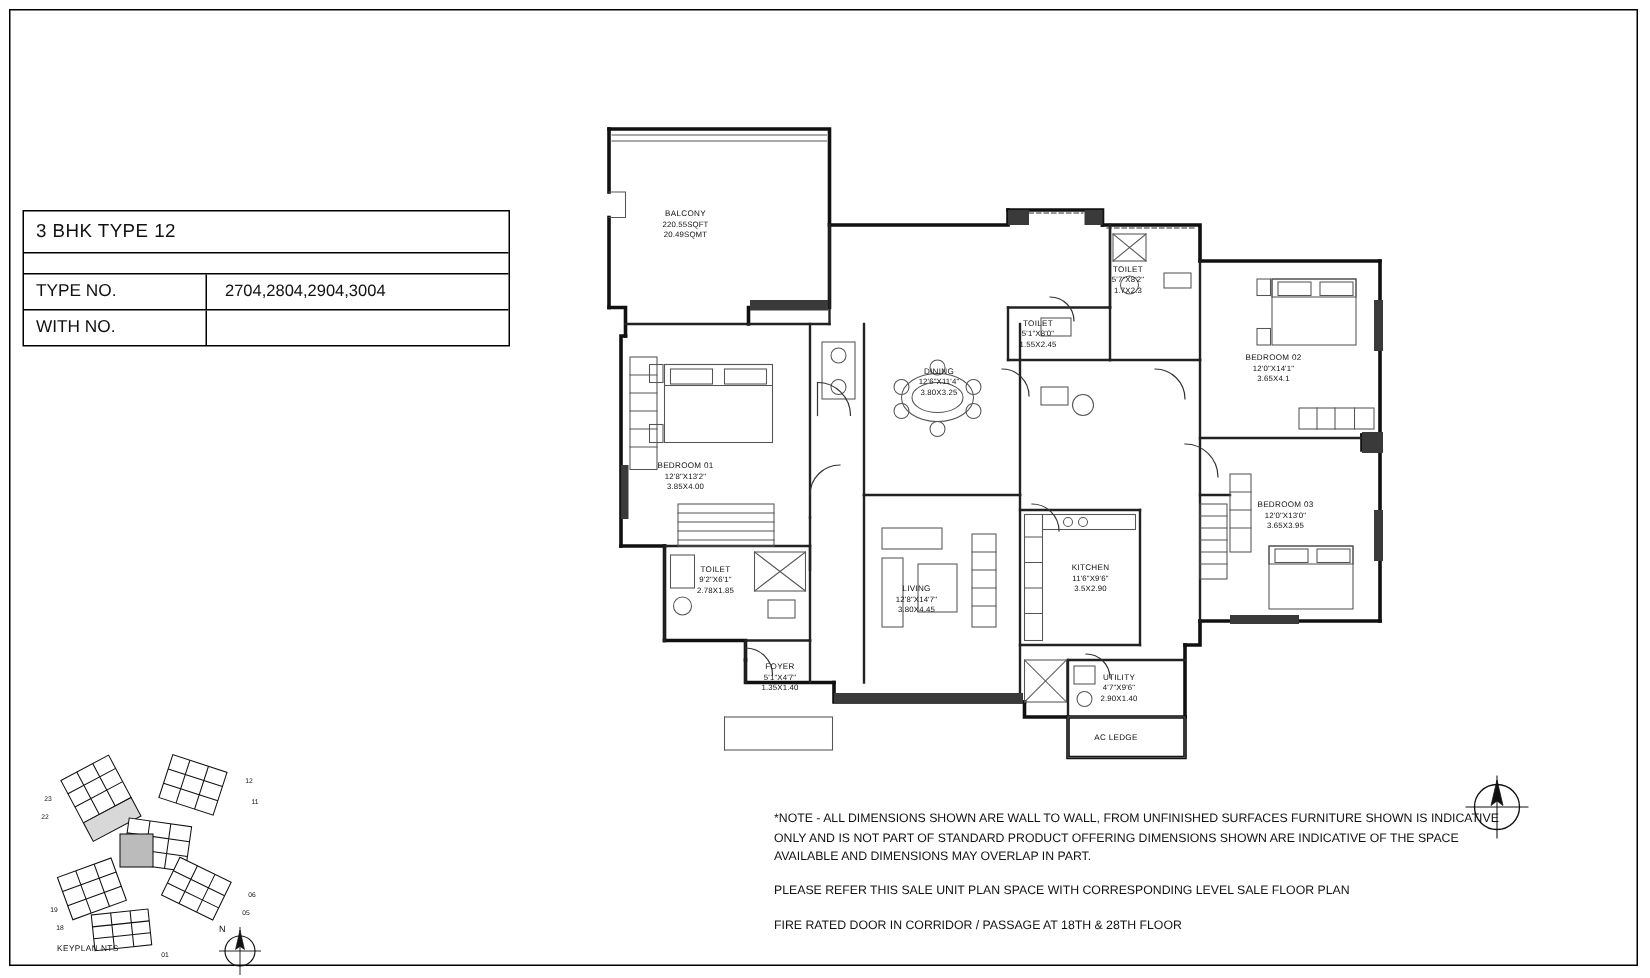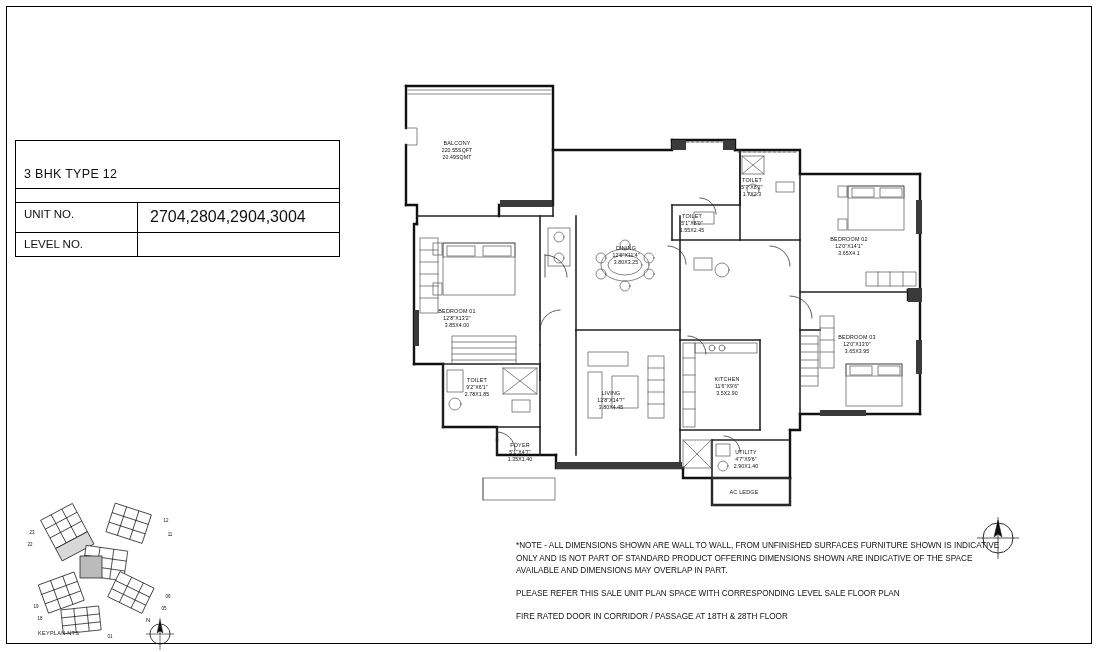--- a/index.html
+++ b/index.html
@@ -42,35 +42,34 @@
     display: flex;
     border-bottom: 1px solid #000;
     box-sizing: border-box;
   }
   .tb-row:last-child { border-bottom: none; }
   .tb-title {
     padding: 6px 8px 7px 8px;
     font-size: 12.5px;
     letter-spacing: 0.3px;
     color: #111;
-    margin-top: 20px;
   }
   .tb-spacer { height: 14px; }
   .tb-key {
     width: 122px;
     padding: 5px 8px 6px 8px;
     font-size: 11.5px;
     border-right: 1px solid #000;
     box-sizing: border-box;
     color: #111;
   }
   .tb-val {
     flex: 1;
     padding: 5px 8px 6px 12px;
-    font-size: 16px;
+    font-size: 11px;
     box-sizing: border-box;
     color: #111;
   }
 
   .rlabel {
     position: absolute;
     font-size: 5.2px;
     line-height: 1.35;
     color: #111;
     text-align: center;
@@ -142,25 +141,25 @@
 <div id="page">
 
   <div class="frame"></div>
 
   <div class="title-block">
     <div class="tb-row">
       <div class="tb-title">3 BHK TYPE 12</div>
     </div>
     <div class="tb-row tb-spacer"></div>
     <div class="tb-row">
-      <div class="tb-key">UNIT NO.</div>
+      <div class="tb-key">TYPE NO.</div>
       <div class="tb-val">2704,2804,2904,3004</div>
     </div>
     <div class="tb-row">
-      <div class="tb-key">LEVEL NO.</div>
+      <div class="tb-key">WITH NO.</div>
     </div>
   </div>
 
   <div style="position:absolute;left:0;top:0;width:1100px;height:652px;">
   <svg width="1100" height="652" viewBox="0 0 1100 652" xmlns="http://www.w3.org/2000/svg">
     <g fill="none" stroke="#1a1a1a" stroke-width="1" stroke-linecap="square">
 
       <g stroke-width="2.4" stroke="#111">
 
         <path d="M406,86 L553,86 L553,137 L553,205 L499,205 L499,216"></path>

